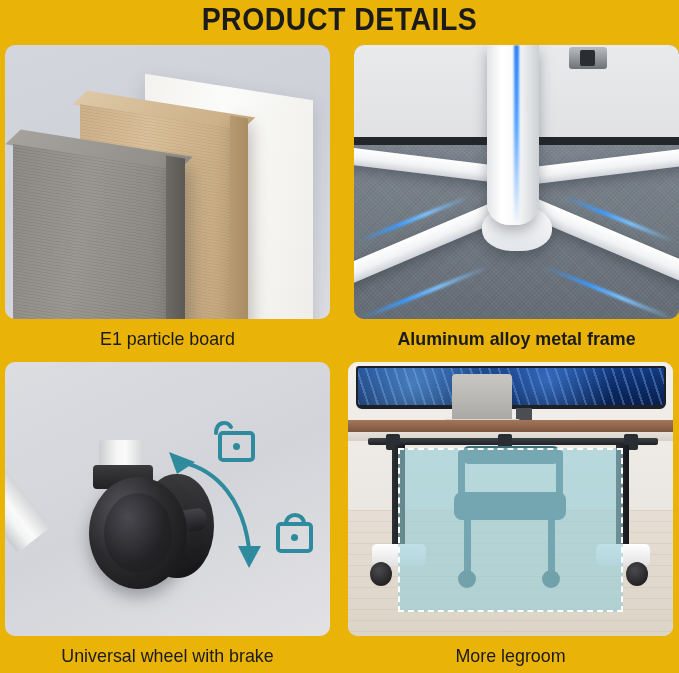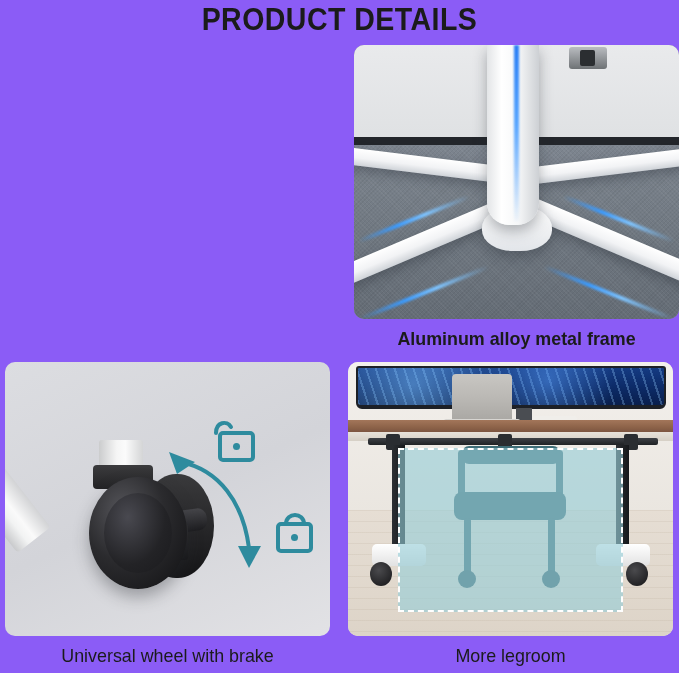--- a/index.html
+++ b/index.html
@@ -10,21 +10,21 @@
   body {
     width: 679px;
     height: 673px;
     font-family: "Liberation Sans", sans-serif;
     overflow: hidden;
   }
   .page {
     position: relative;
     width: 679px;
     height: 673px;
-    background: #8b5cf6;
+    background: #eab308;
   }
 
   
   .title {
     position: absolute;
     left: 0;
     top: 2px;
     width: 679px;
     text-align: center;
     font-size: 31px;
@@ -389,20 +389,32 @@
 </style>
 </head>
 <body>
 
 <div class="page">
 
   <div class="title">PRODUCT DETAILS</div>
 
   <div class="grid">
 
+    <div class="cell c1">
+      <div class="photo bg-boards">
+        <div class="board board-white-face"></div>
+        <div class="board board-tan-top"></div>
+        <div class="board board-tan-face"></div>
+        <div class="board board-tan-edge"></div>
+        <div class="board board-grey-top"></div>
+        <div class="board board-grey-face"></div>
+        <div class="board board-grey-edge"></div>
+      </div>
+      <div class="caption">E1 particle board</div>
+    </div>
 
     <div class="cell c2">
       <div class="photo bg-frame">
         <div class="wall"></div>
         <div class="monitor-foot"></div>
         <div class="baseboard"></div>
         <div class="floor"></div>
         <div class="beam beam-upper-left"></div>
         <div class="beam beam-upper-right"></div>
         <div class="beam beam-lower-left"></div>

